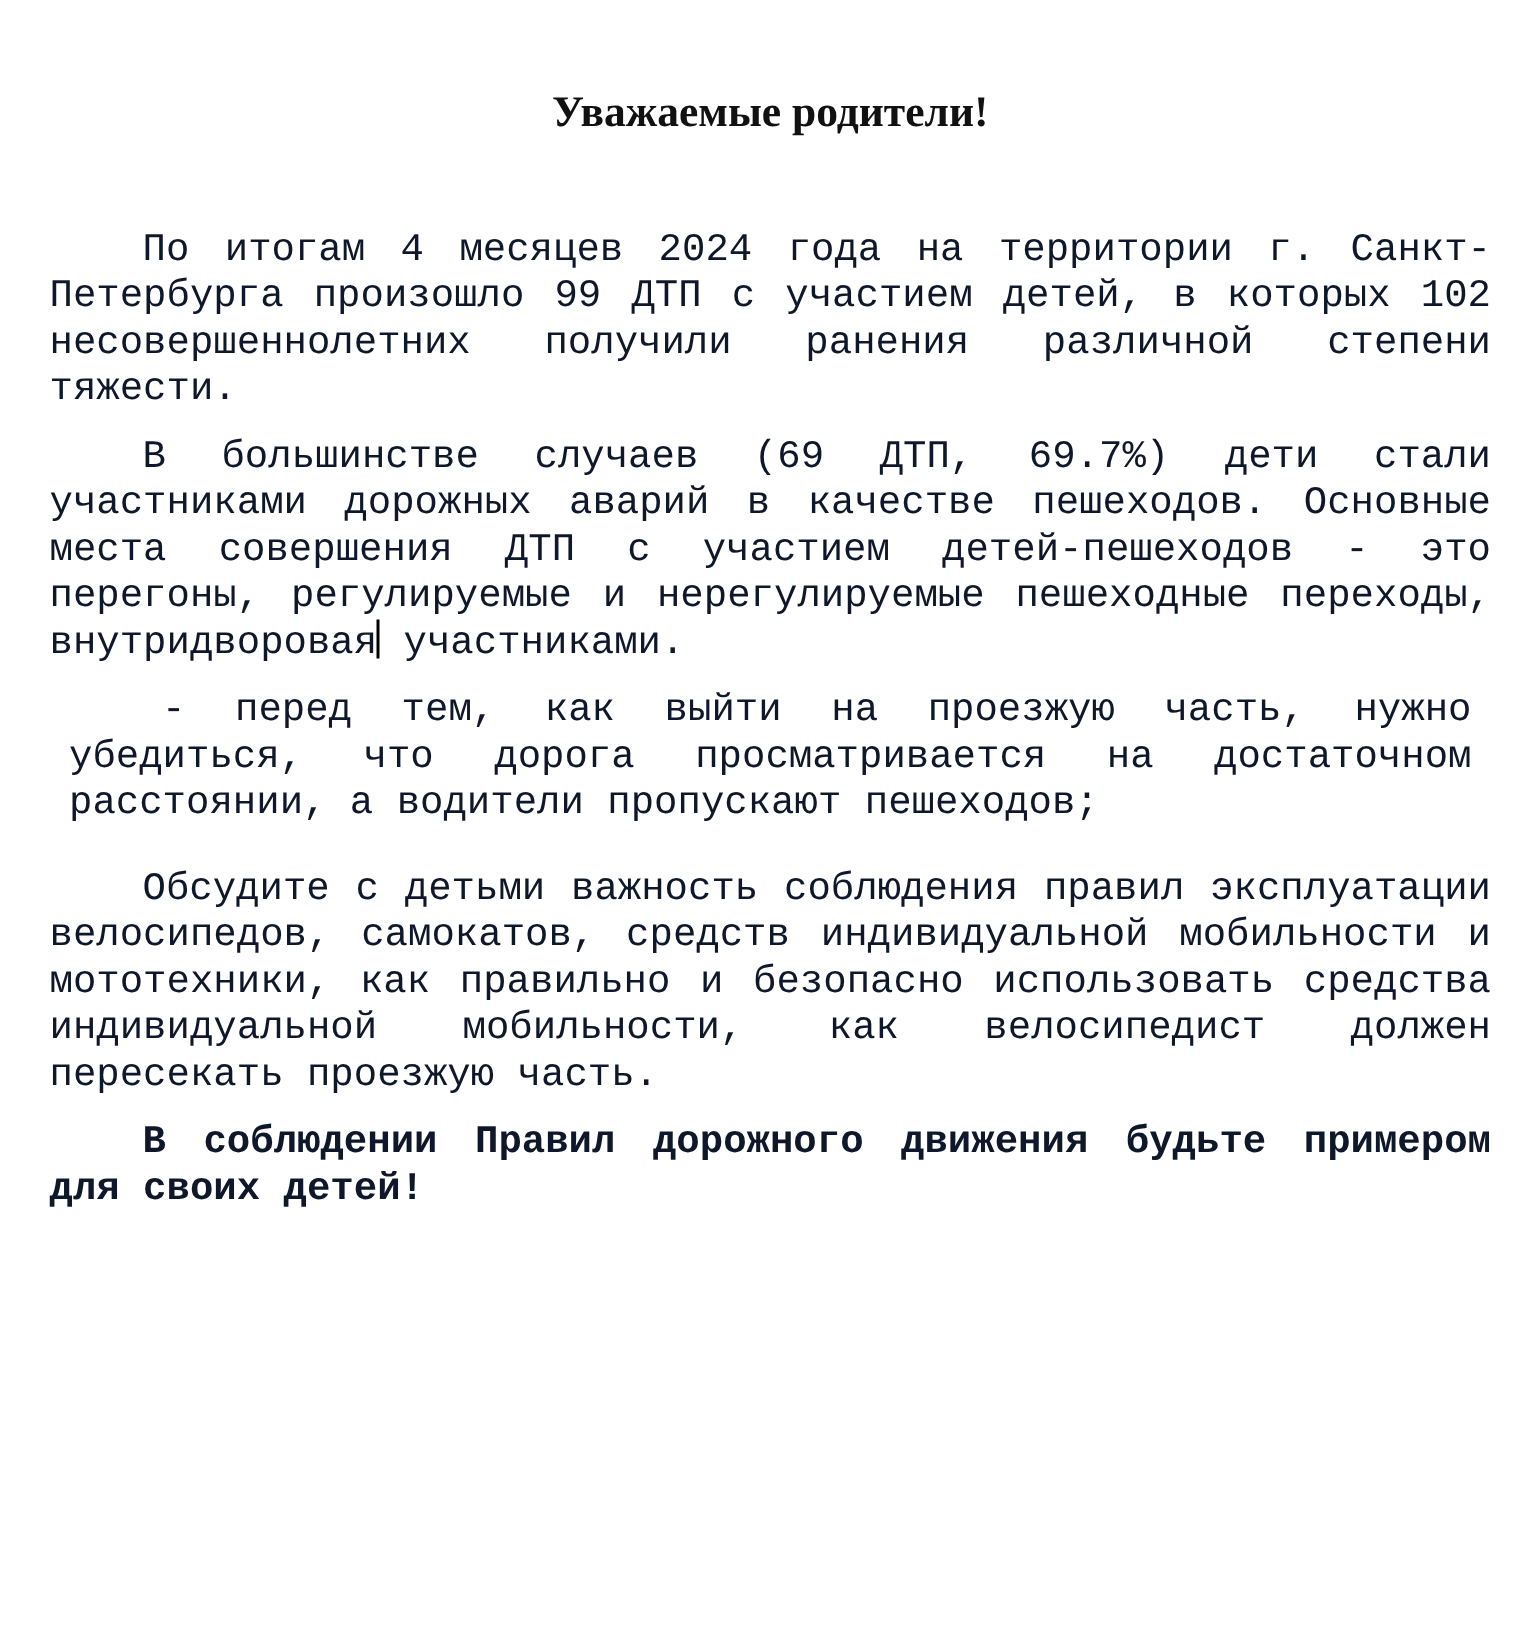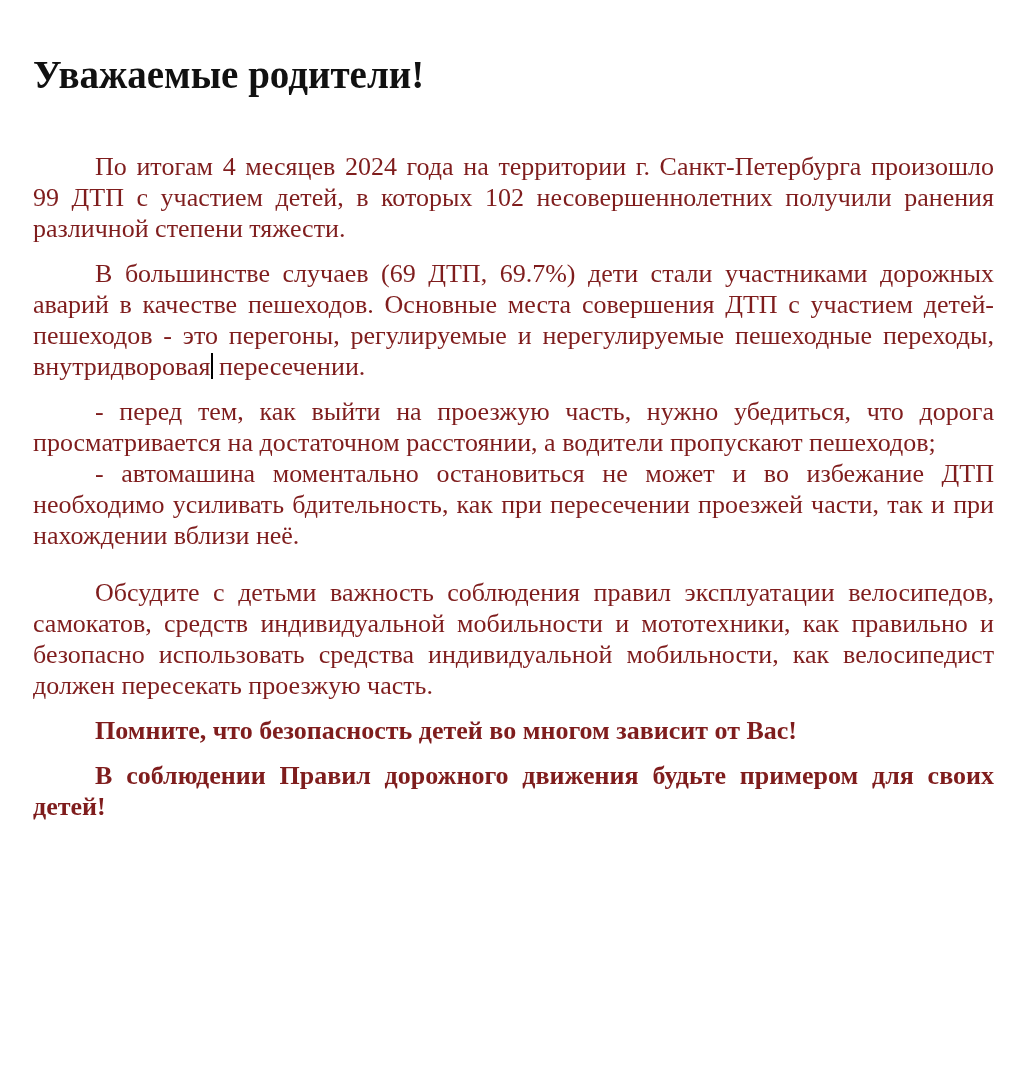--- a/index.html
+++ b/index.html
@@ -14,36 +14,37 @@
     height: 1084px;
     margin: 0;
     padding: 56px 30px 0 33px;
     background: #ffffff;
     color: #111111;
     font-family: "Liberation Serif", "DejaVu Serif", serif;
     overflow: hidden;
   }
   .doc-title {
     margin: 0 0 57px 0;
-    font-size: 39px;
+    font-size: 29px;
     line-height: 38px;
     font-weight: 700;
-    text-align: left;
+    text-align: center;
     color: #111111;
   }
   .para {
     margin: 0 0 14px 0;
     font-size: 26px;
     line-height: 31px;
     text-align: justify;
     text-indent: 62px;
-    color: #7f1d1d;
+    color: #0f172a;
+    font-family: Liberation Mono, monospace;
   }
   .rules .para {
-    margin: 0;
+    margin: 13px;
   }
   .rules {
     margin: 0 0 14px 0;
   }
   .para.extra-space-top {
     margin-top: 26px;
   }
   .para.bold {
     font-weight: 700;
   }
@@ -57,29 +58,27 @@
 </style>
 </head>
 <body>
 
 <div class="page">
 
   <h1 class="doc-title"><span>Уважаемые родители!</span></h1>
 
   <p class="para">По итогам 4 месяцев 2024 года на территории г. Санкт-Петербурга произошло 99 ДТП с участием детей, в которых 102 несовершеннолетних получили ранения различной степени тяжести.</p>
 
-  <p class="para"><span>В большинстве случаев (69 ДТП, 69.7%) дети стали участниками дорожных аварий в качестве пешеходов. Основные места совершения ДТП с участием детей-пешеходов - это перегоны, регулируемые и нерегулируемые пешеходные переходы, внутридворовая</span><span class="text-caret"></span><span> пересечении.</span></p>
+  <p class="para"><span>В большинстве случаев (69 ДТП, 69.7%) дети стали участниками дорожных аварий в качестве пешеходов. Основные места совершения ДТП с участием детей-пешеходов - это перегоны, регулируемые и нерегулируемые пешеходные переходы, внутридворовая</span><span class="text-caret"></span><span> участниками.</span></p>
 
 
 
   <div class="rules">
     <p class="para">- перед тем, как выйти на проезжую часть, нужно убедиться, что дорога просматривается на достаточном расстоянии, а водители пропускают пешеходов;</p>
-    <p class="para">- автомашина моментально остановиться не может и во избежание ДТП необходимо усиливать бдительность, как при пересечении проезжей части, так и при нахождении вблизи неё.</p>
   </div>
 
   <p class="para extra-space-top">Обсудите с детьми важность соблюдения правил эксплуатации велосипедов, самокатов, средств индивидуальной мобильности и мототехники, как правильно и безопасно использовать средства индивидуальной мобильности, как велосипедист должен пересекать проезжую часть.</p>
 
 
-  <p class="para bold">Помните, что безопасность детей во многом зависит от Вас!</p>
 
   <p class="para bold">В соблюдении Правил дорожного движения будьте примером для своих детей!</p>
 
 </div>
 
 </body></html>

